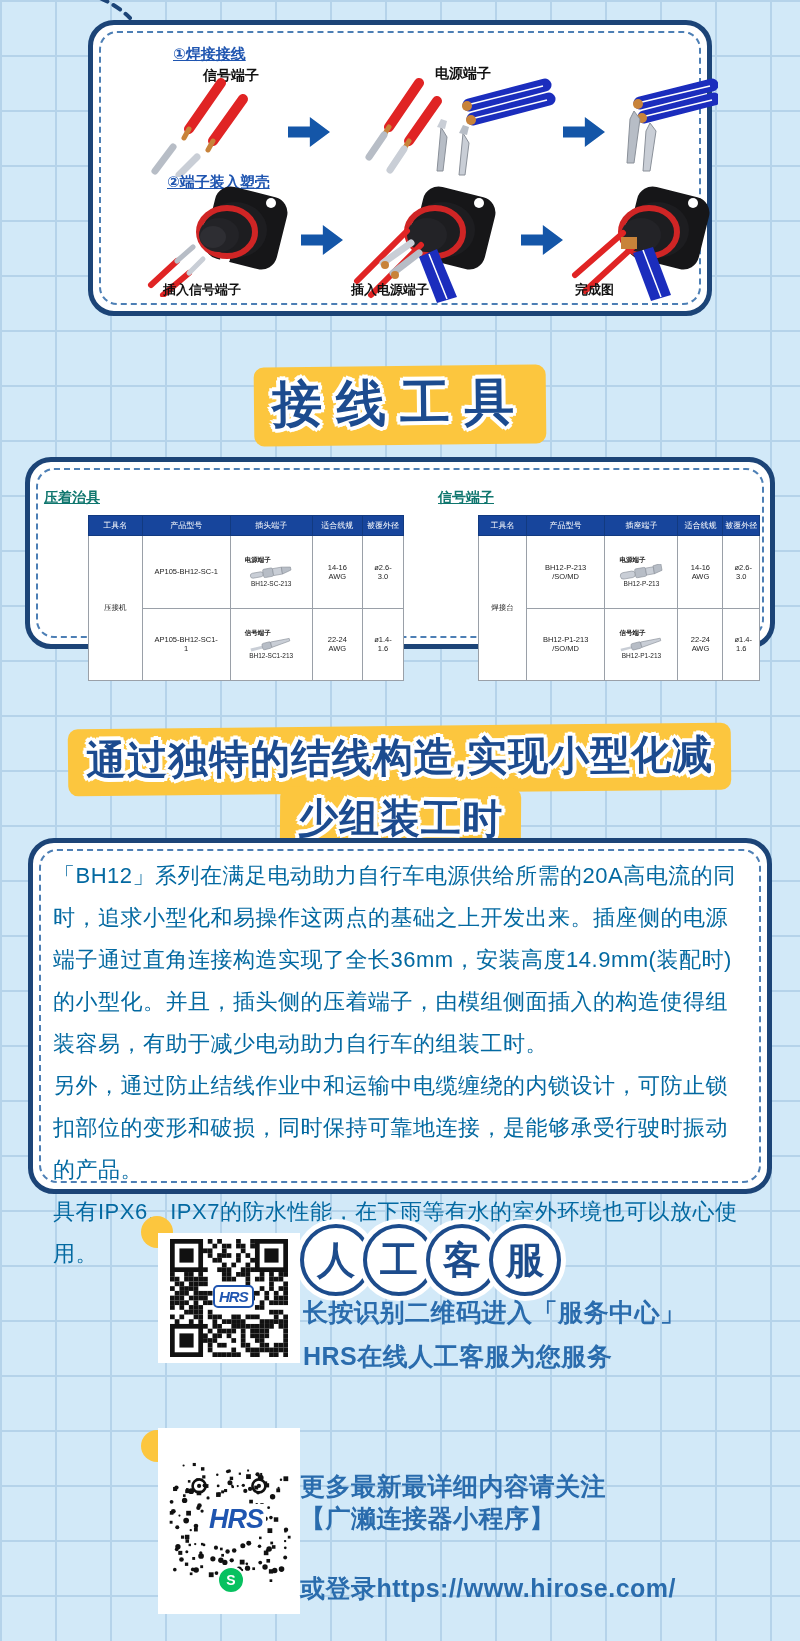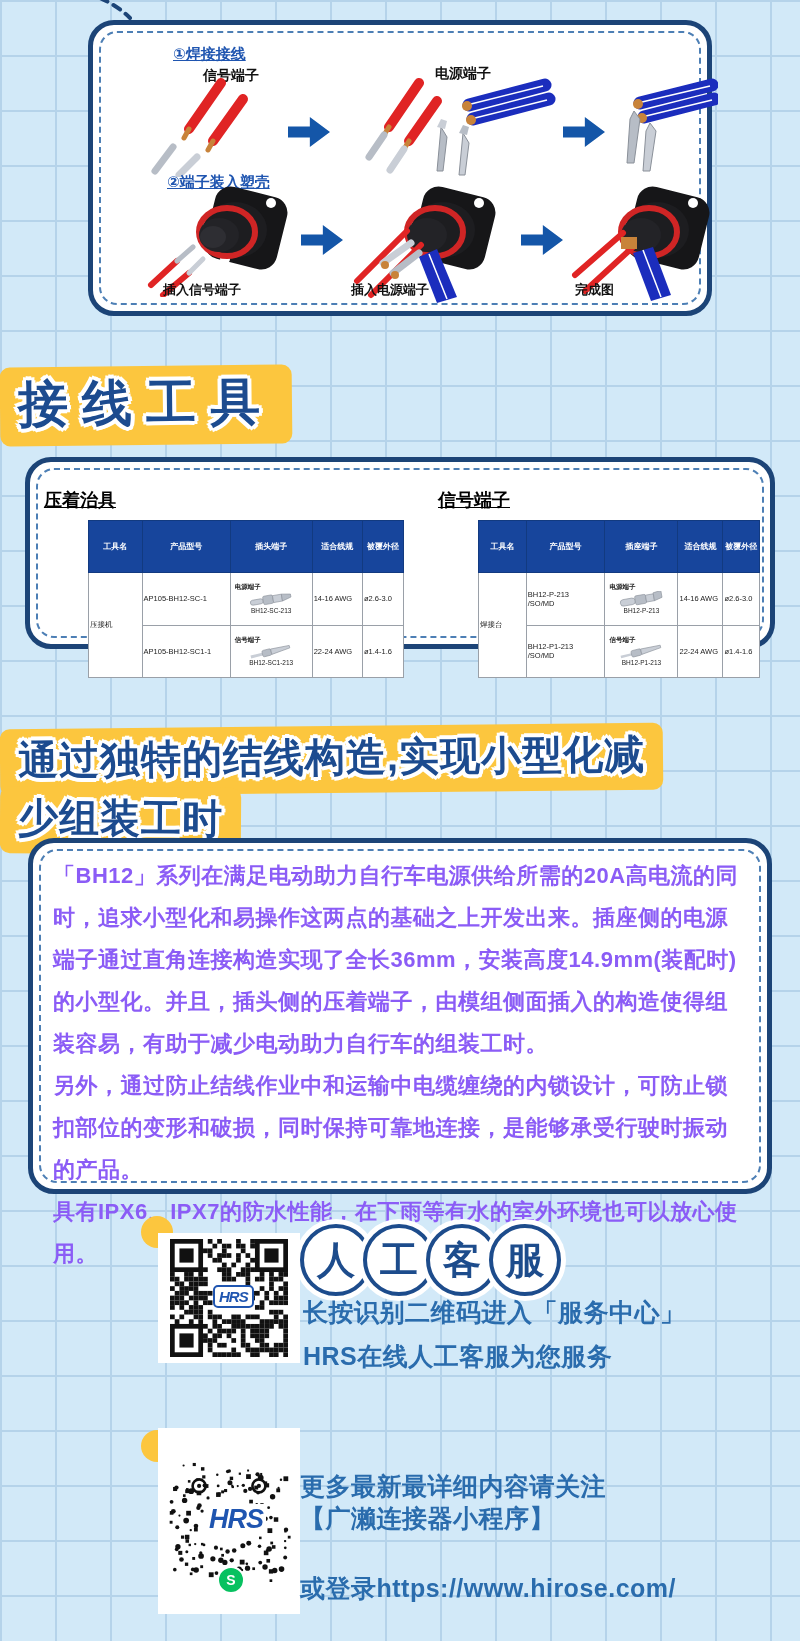--- a/index.html
+++ b/index.html
@@ -14,39 +14,39 @@
   }
   .panel{position:absolute;background:#fff;border:5px solid #1c4477;border-radius:26px;}
   .panel::before{content:"";position:absolute;inset:6px;border:2px dashed #4d7fb5;border-radius:18px;pointer-events:none;}
   .abs{position:absolute;}
   .blue-step{color:#1f55b0;font-weight:800;font-size:15px;text-decoration:underline;}
   .black-label{color:#111;font-weight:800;font-size:14px;}
   .cap{color:#111;font-weight:800;font-size:13px;}
   .arrow{background:#1456a8;width:42px;height:30px;
     clip-path:polygon(0 32%,52% 32%,52% 0,100% 50%,52% 100%,52% 68%,0 68%);}
   
-  .marker-wrap{position:absolute;width:100%;}
+  .marker-wrap{position:absolute;width:100%;text-align:center;}
   .hl{display:inline-block;background:#fcc63e;border-radius:10px;padding:4px 18px 8px 18px;transform:rotate(-0.6deg);}
   .marker-text{
     color:#1c4b8f;font-weight:900;
     text-shadow:-3px -3px 0 #fff,3px -3px 0 #fff,-3px 3px 0 #fff,3px 3px 0 #fff,
       -4px 0 0 #fff,4px 0 0 #fff,0 -4px 0 #fff,0 4px 0 #fff;
   }
   .tools-title-text{font-size:50px;letter-spacing:14px;}
   .headline-text{font-size:40px;letter-spacing:1px;}
   
-  .jig-title{color:#000000;font-weight:800;font-size:18px;text-decoration:underline;}
+  .jig-title{color:#0f766e;font-weight:800;font-size:14px;text-decoration:underline;}
   .jig-table{border-collapse:collapse;table-layout:fixed;background:#fff;}
-  .jig-table th{background:#17459c;color:#fff;font-size:8px;font-weight:700;padding:20px 0;border:1px solid #123a80;}
-  .jig-table td{border:1px solid #9aa0a8;font-size:7.5px;color:#222;padding:1px;white-space:pre-line;}
+  .jig-table th{background:#17459c;color:#fff;font-size:8px;font-weight:400;padding:4px 0;border:1px solid #123a80;}
+  .jig-table td{border:1px solid #9aa0a8;font-size:7.5px;text-align:center;color:#222;padding:11px;white-space:pre-line;}
   .tcell{display:flex;flex-direction:column;align-items:center;line-height:1.2;}
   .tlabel{align-self:flex-start;font-size:6.5px;font-weight:700;margin-left:3px;}
   .tmodel{font-size:6.5px;}
   
-  .desc{color:#8b5cf6;font-weight:700;font-size:22px;line-height:42px;letter-spacing:0.5px;}
+  .desc{color:#0369a1;font-weight:400;font-size:22px;line-height:42px;letter-spacing:0.5px;}
   .desc p{margin:0;}
   
   .svc-circle{width:64px;height:64px;border-radius:50%;background:#fff;border:4px solid #1d4c8c;
     box-shadow:0 0 0 5px #fff;display:flex;align-items:center;justify-content:center;
     font-size:38px;font-weight:900;color:#1d4c8c;margin-left:-9px;}
   .svc-text{color:#2a6cad;font-weight:800;font-size:25px;letter-spacing:0.5px;}
   .yellow-dot{width:32px;height:32px;border-radius:50%;background:#fcc63e;}
   .qr-box{background:#fff;display:flex;align-items:center;justify-content:center;}
   .hrs-logo{position:absolute;background:#fff;border:2px solid #1f55b0;border-radius:5px;
     color:#1f55b0;font-weight:900;font-style:italic;font-size:15px;padding:1px 4px;letter-spacing:-1px;}

